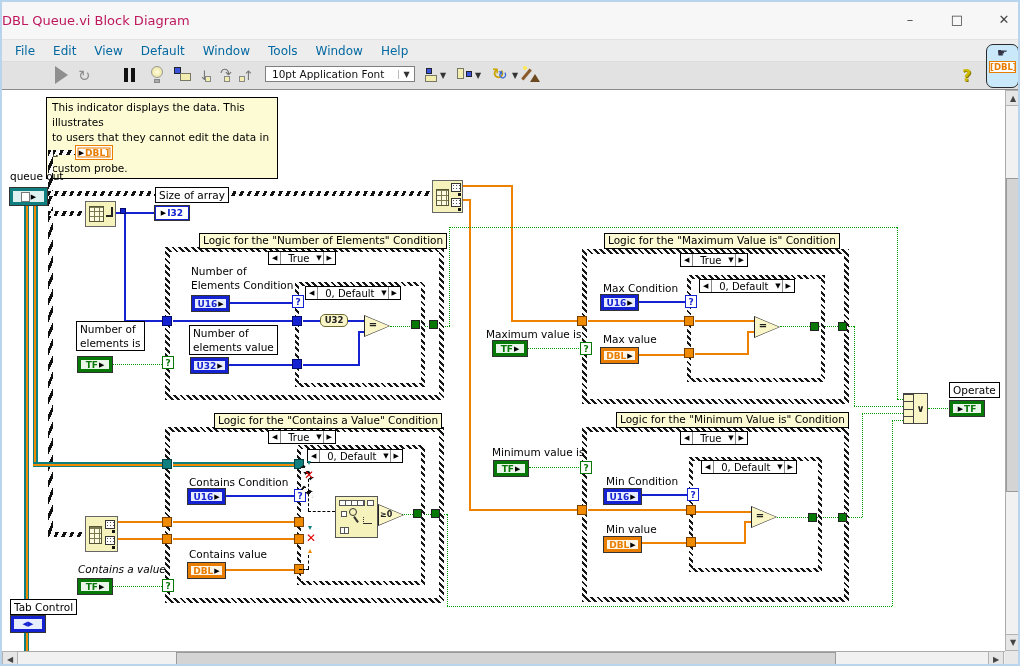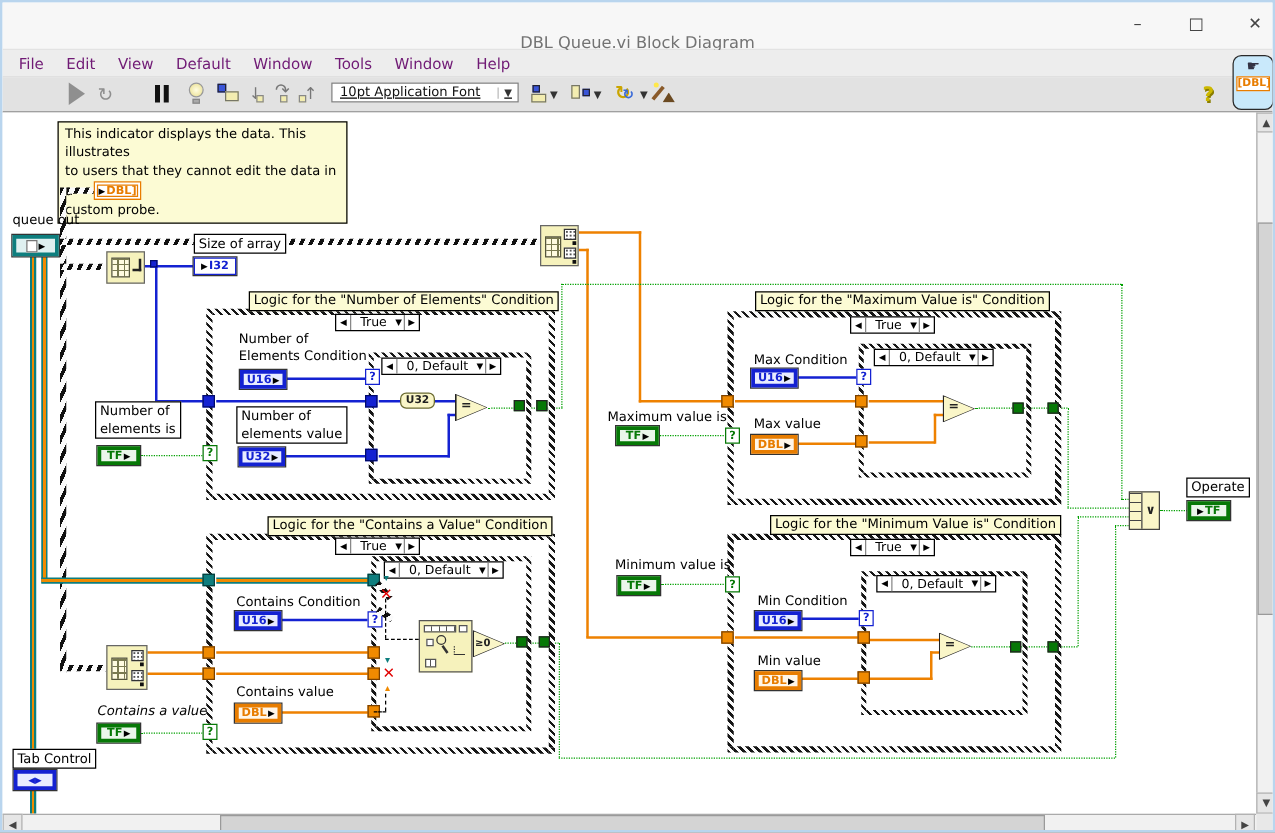--- a/index.html
+++ b/index.html
@@ -2,27 +2,27 @@
 <html><head>
 <meta charset="utf-8">
 <style>
   html,body{margin:0;padding:0;background:#888;}
   *{box-sizing:border-box;font-family:"DejaVu Sans","Liberation Sans",sans-serif;}
   #screen{position:relative;width:1020px;height:666px;background:#fff;overflow:hidden;
           border:2px solid #b9d5ee;margin:0 auto;}
   .abs{position:absolute;}
   
   #titlebar{left:0;top:0;width:1016px;height:38px;background:#f7f7f7;border-bottom:1px solid #e3e3e3;}
-  #title{width:100%;text-align:center;top:25px;font-size:13px;color:#737373;}
+  #title{width:100%;text-align:left;top:11px;font-size:13px;color:#be185d;}
   .winbtn{top:4px;width:30px;height:28px;text-align:center;line-height:28px;font-size:13px;color:#444;}
   #menubar{left:0;top:38px;width:1016px;height:22px;background:#ededed;border-bottom:1px solid #dcdcdc;display:flex;align-items:center;padding-left:4px;}
-  .menuitem{font-size:12px;color:#701a75;padding:2px 9px;}
+  .menuitem{font-size:12px;color:#0369a1;padding:2px 9px;}
   #toolbar{left:0;top:60px;width:1016px;height:28px;background:#e2e2e2;border-bottom:1px solid #8a8a8a;}
   .tbtxt{font-size:13px;color:#8f8f8f;}
-  #fontbox{left:263px;top:64px;width:150px;height:16px;background:#fff;border:1px solid #7f7f7f;display:flex;align-items:center;text-decoration:underline;}
+  #fontbox{left:263px;top:64px;width:150px;height:16px;background:#fff;border:1px solid #7f7f7f;display:flex;align-items:center;}
   #fontbox .fname{flex:1;font-size:10.5px;padding-left:6px;color:#111;}
   #fontbox .fdrop{width:16px;text-align:center;font-size:8px;color:#333;border-left:1px solid #bbb;}
   .ddicon{font-size:8px;color:#333;}
   #viicon{left:984px;top:42px;width:33px;height:44px;background:#c9e9fb;border:1.5px solid #2a2a2a;border-radius:7px;text-align:center;}
   #viicon .glove{display:block;font-size:12px;color:#334;margin-top:1px;}
   #viicon .vitxt{display:block;font-size:8.5px;font-weight:bold;color:#e87d00;border:1px solid #e87d00;margin:1px 2px 0 2px;background:#fff;}
   #helpq{left:960px;top:64px;font-size:16px;font-weight:bold;color:#cdb900;text-shadow:1px 1px 0 #8a7d00;}
   
   .sbtrack{background:#f1f1f1;}
   .sbbtn{background:#e6e6e6;border:1px solid #b2b2b2;text-align:center;color:#444;}

